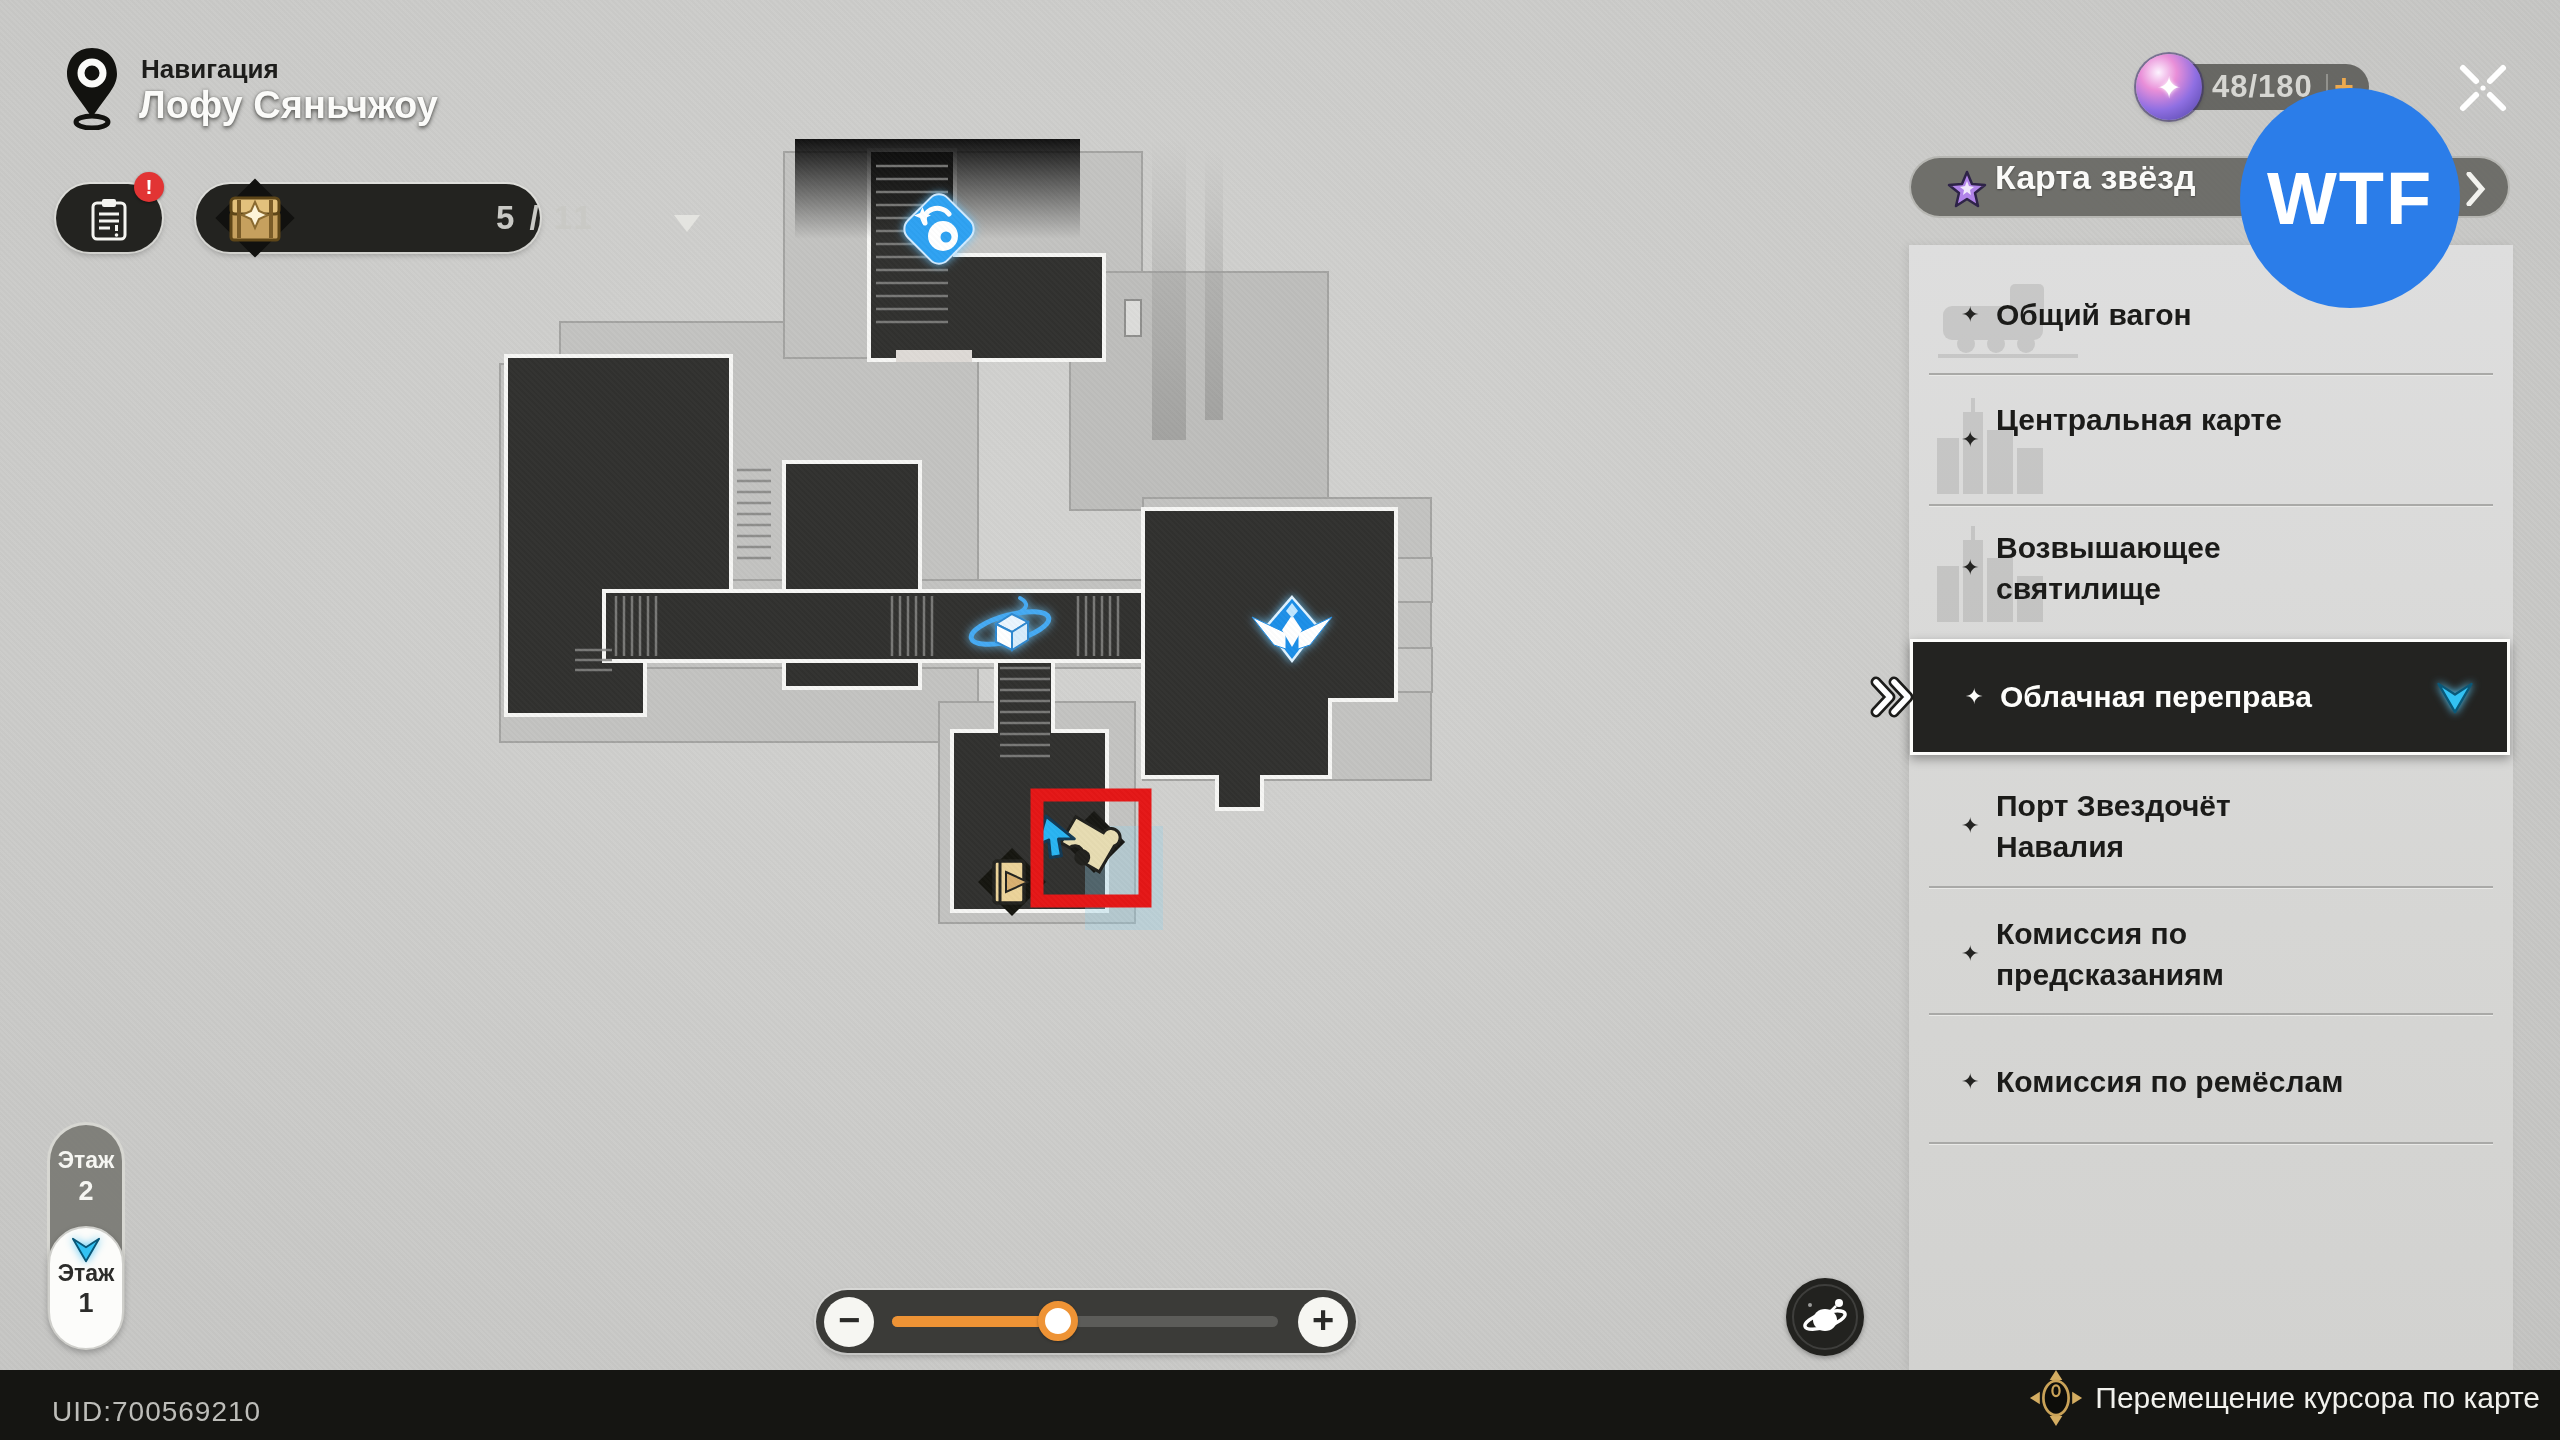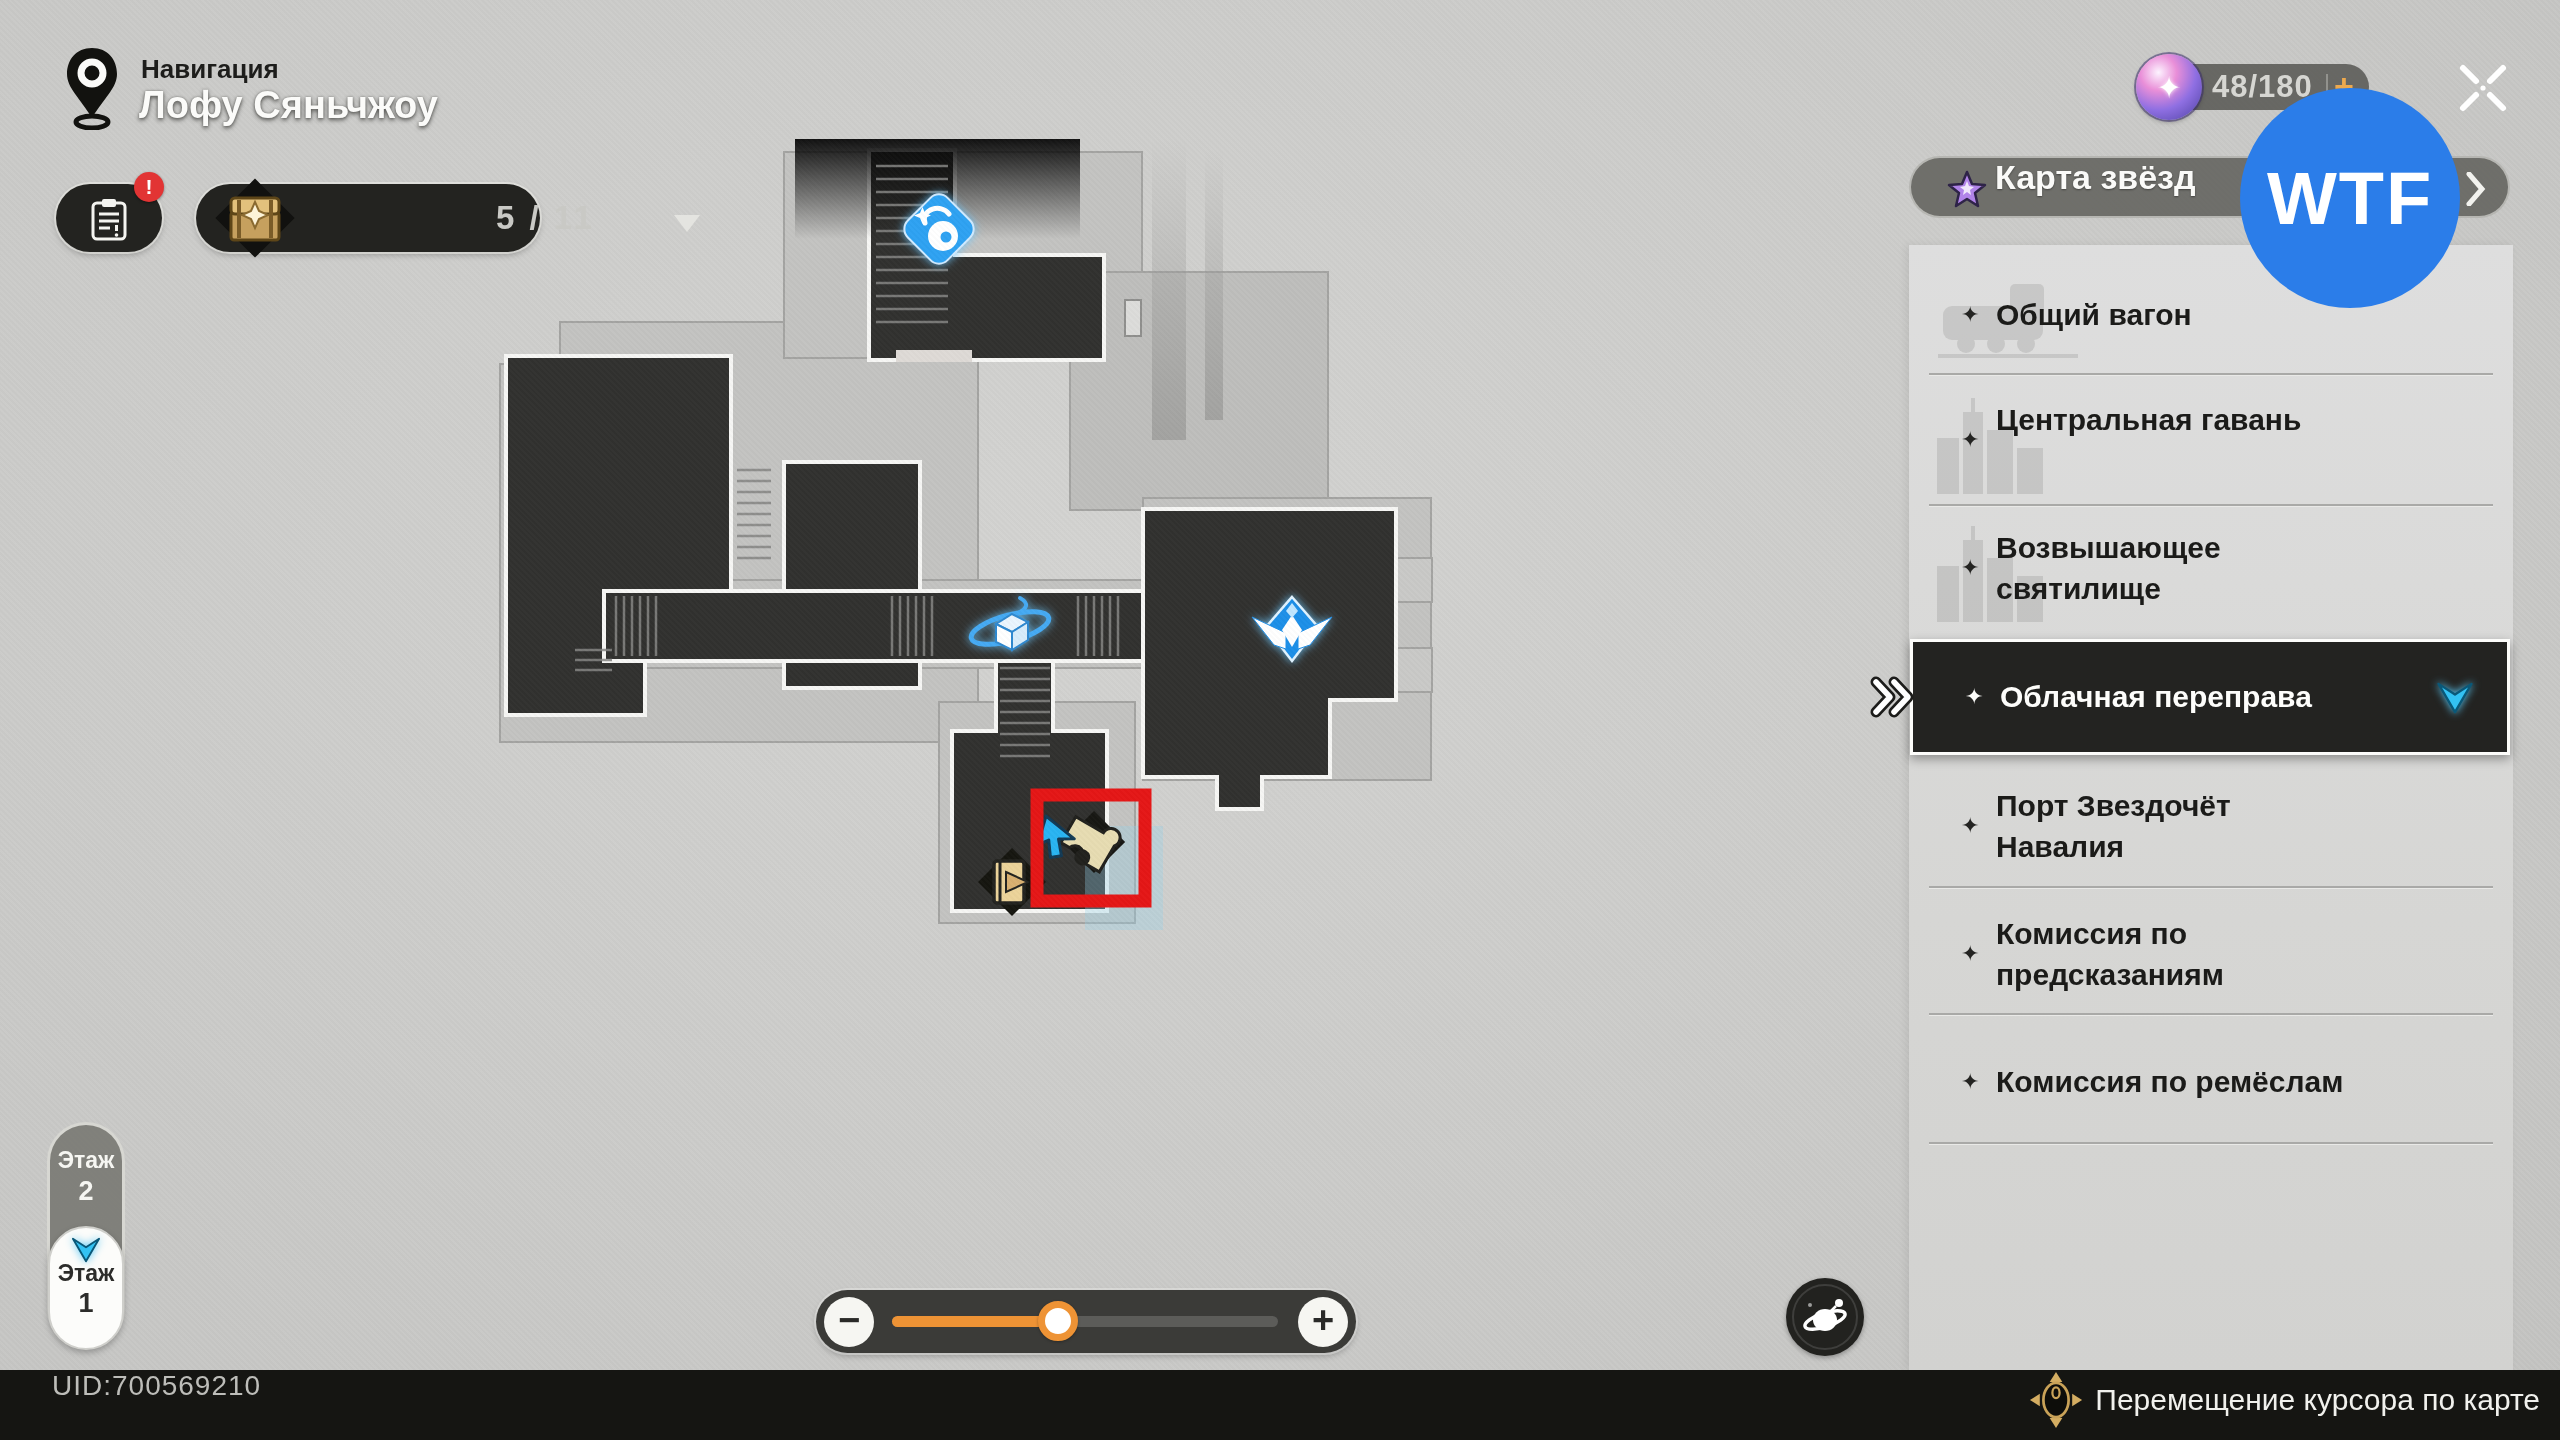--- a/index.html
+++ b/index.html
@@ -81,21 +81,21 @@
   .s-plus{left:482px;}
   .s-track{left:892px;top:1316px;width:386px;height:11px;border-radius:6px;background:#5c5c59;z-index:6;}
   .s-fill{left:892px;top:1316px;height:11px;border-radius:6px;background:#ee9335;z-index:7;}
   .s-knob{top:1301px;width:40px;height:40px;border-radius:50%;background:#fff;border:7px solid #ee9335;box-sizing:border-box;z-index:8;box-shadow:0 1px 3px rgba(0,0,0,.3);}
   
   .planet-btn{left:1786px;top:1278px;width:78px;height:78px;border-radius:50%;background:#22221f;z-index:5;
     display:flex;align-items:center;justify-content:center;box-shadow:0 2px 5px rgba(0,0,0,.3);}
   .planet-btn::before{content:"";position:absolute;inset:6px;border-radius:50%;border:2px solid rgba(255,255,255,.13);}
   
   .bottom-bar{left:0;top:1370px;width:2560px;height:70px;background:#151512;z-index:6;
-    display:flex;align-items:flex-start;justify-content:space-between;box-sizing:border-box;padding:0 20px 12px 52px;}
+    display:flex;align-items:flex-end;justify-content:space-between;box-sizing:border-box;padding:0 20px 12px 52px;}
   .uid{font-size:28px;color:#bdbdb9;letter-spacing:1px;}
   .hint-group{display:flex;align-items:center;gap:12px;}
   .hint-text{font-size:30px;color:#f1f1ed;}
   
   .map-layer{left:0;top:0;width:2560px;height:1440px;z-index:1;}
 </style>
 </head>
 <body>
 
 <svg class="abs map-layer" viewBox="0 0 2560 1440">
@@ -335,21 +335,21 @@
 </svg>
 
 <div class="abs side-item single" style="top:283px;height:64px">
   <span class="bullet">✦</span>
   <div class="line">Общий вагон</div>
 </div>
 <div class="abs divider" style="top:373px"></div>
 
 <div class="abs side-item" style="top:399px;height:82px">
   <span class="bullet">✦</span>
-  <div class="line">Центральная гавань</div>
+  <div class="line">Центральная карте</div>
 </div>
 <div class="abs divider" style="top:504px"></div>
 
 <div class="abs side-item" style="top:527px;height:82px">
   <span class="bullet">✦</span>
   <div class="line">Возвышающее</div>
   <div class="line">святилище</div>
 </div>
 
 <div class="abs side-item single selected" style="top:639px">

